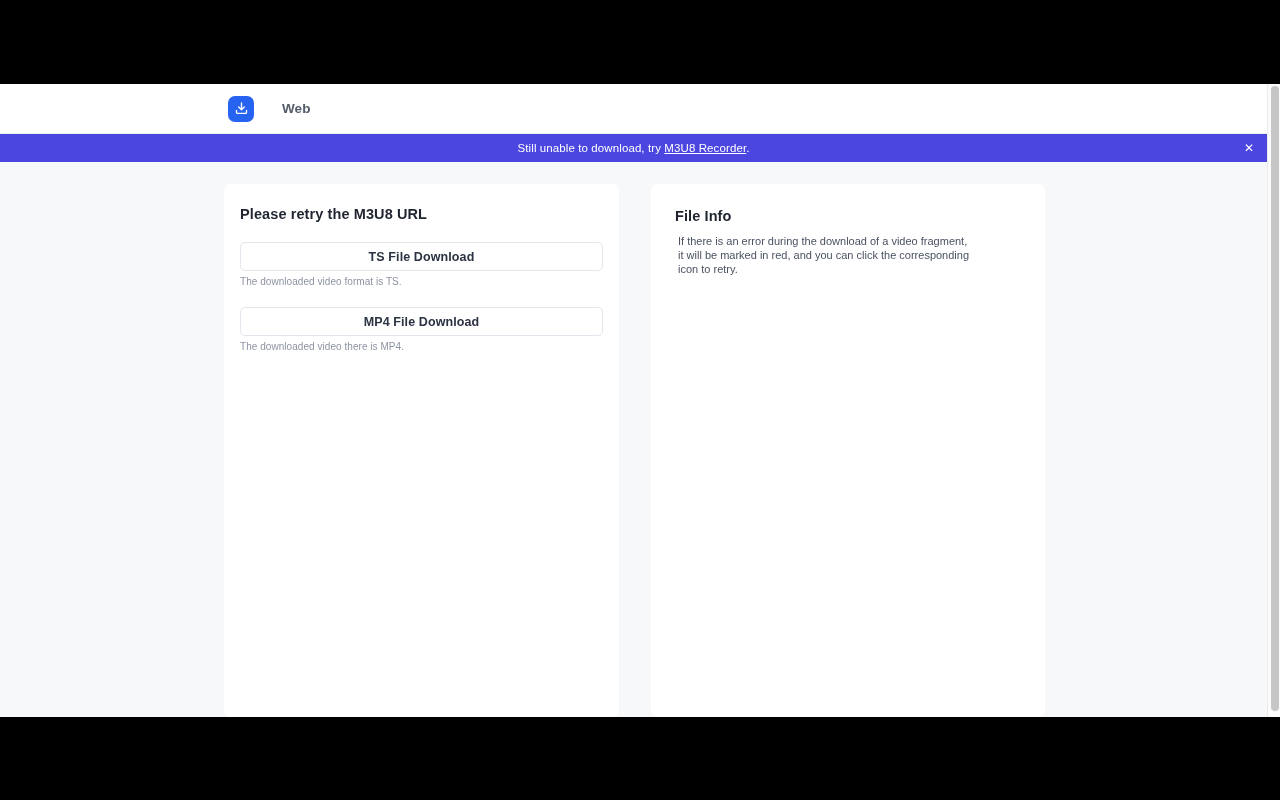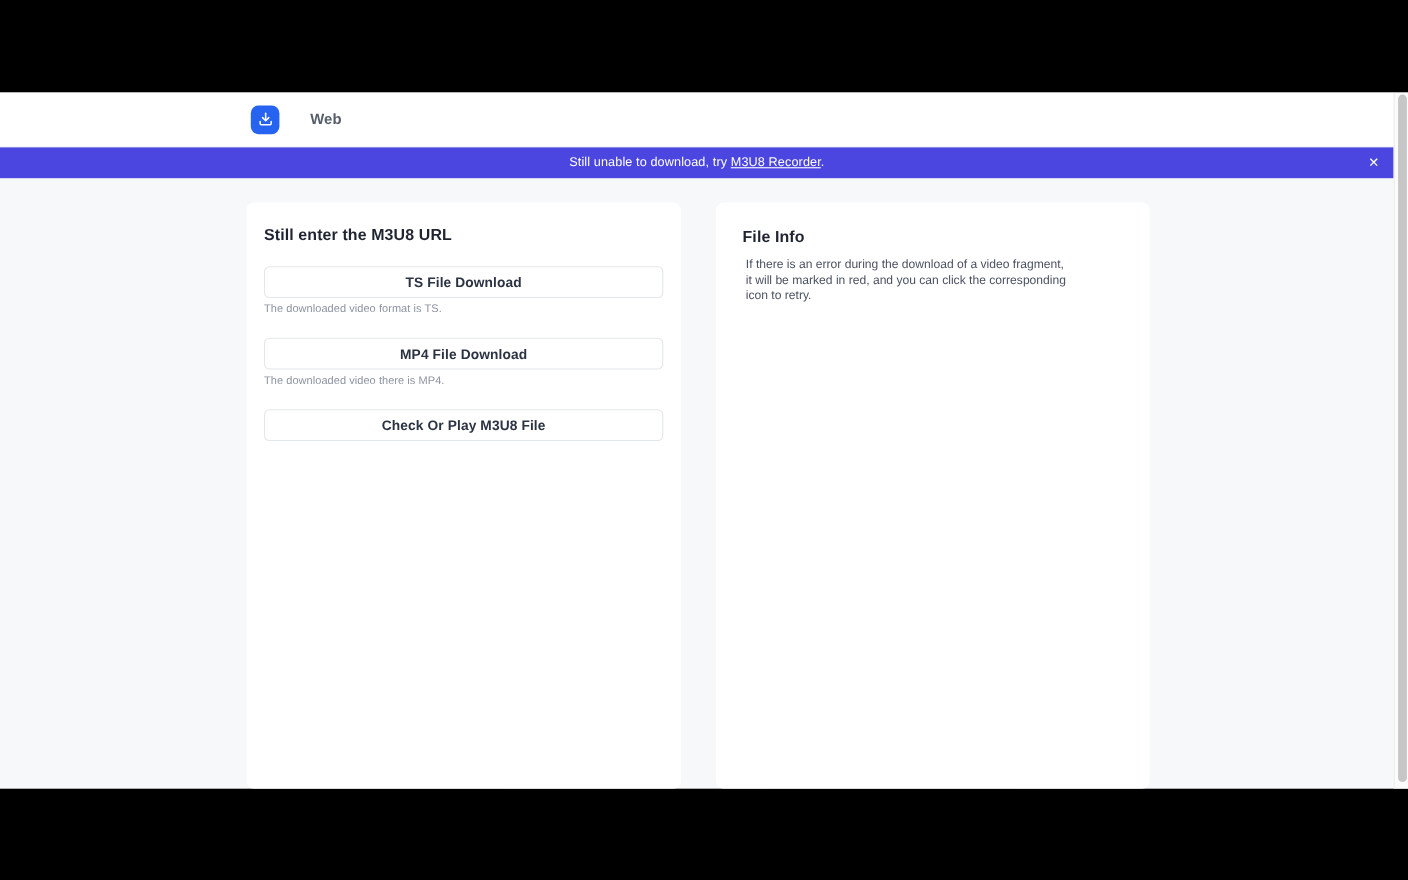--- a/index.html
+++ b/index.html
@@ -240,30 +240,29 @@
   <div class="banner">
     <div class="banner-text">
       <span>Still unable to download, try </span><a class="banner-link" href="#">M3U8 Recorder</a><span>.</span>
     </div>
     <button class="banner-close">✕</button>
   </div>
 
   <div class="content">
 
     <div class="card card-left">
-      <h2 class="card-title">Still enter the M3U8 URL</h2>
+      <h2 class="card-title">Please retry the M3U8 URL</h2>
 
 
       <button class="action-btn">TS File Download</button>
       <p class="btn-hint">The downloaded video format is TS.</p>
 
       <button class="action-btn">MP4 File Download</button>
       <p class="btn-hint">The downloaded video there is MP4.</p>
 
-      <button class="action-btn">Check Or Play M3U8 File</button>
     </div>
 
     <div class="card card-right">
       <h2 class="card-title-right">File Info</h2>
       <p class="card-desc">If there is an error during the download of a video fragment, it will be marked in red, and you can click the corresponding icon to retry.</p>
     </div>
 
   </div>
 
   <div class="scrollbar-track">

